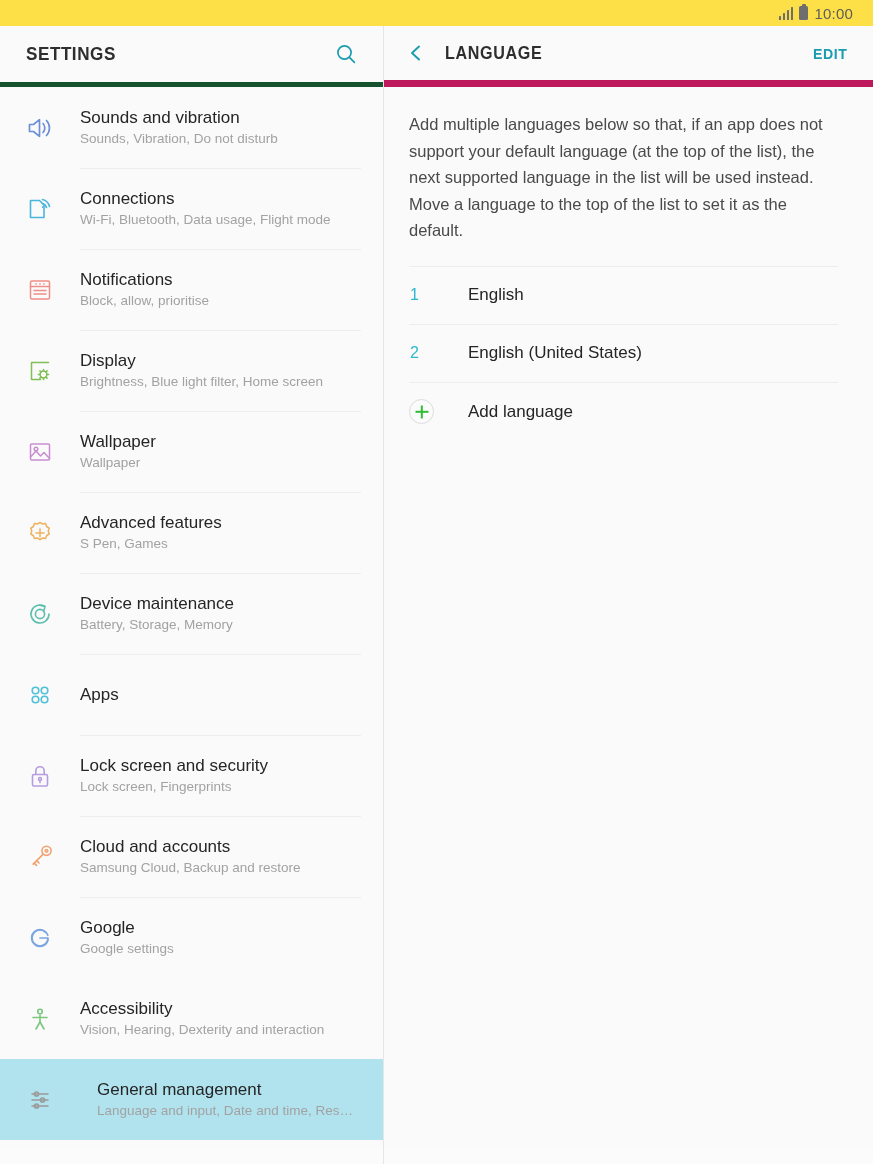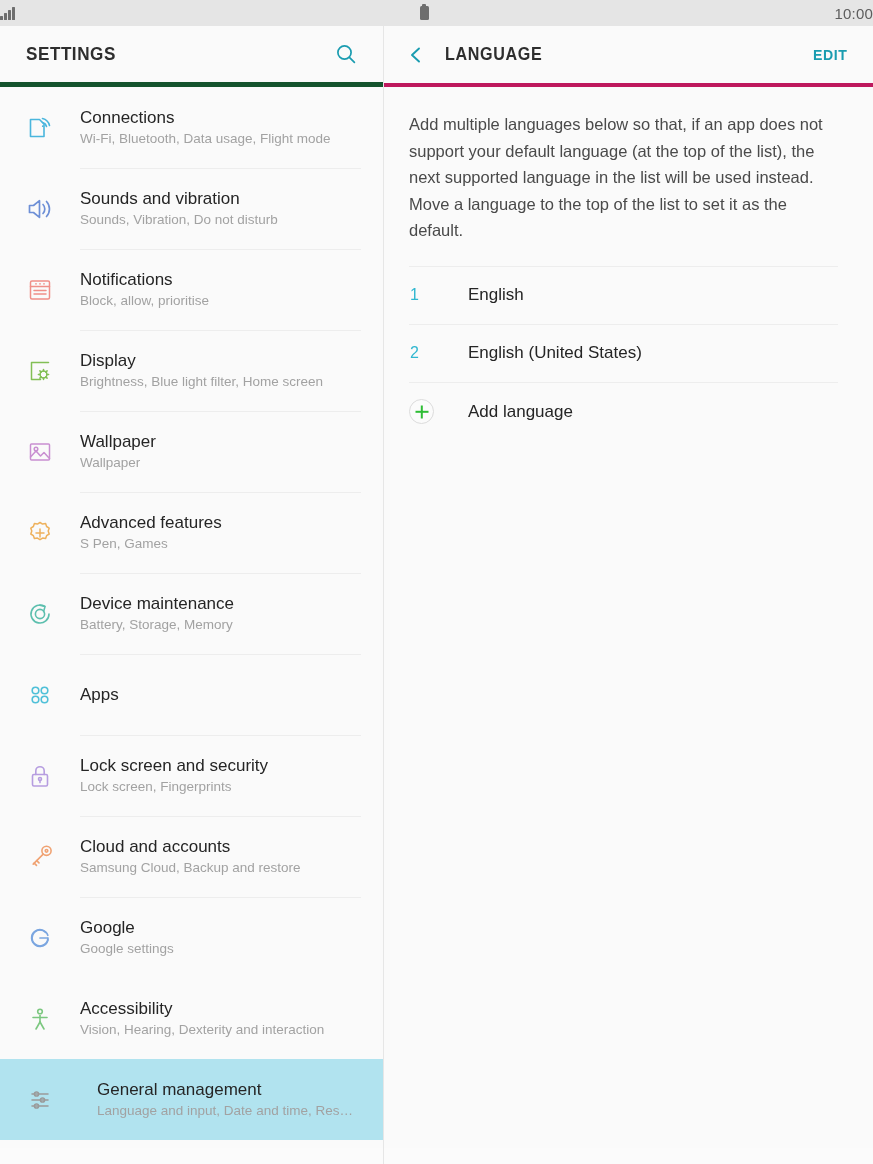--- a/index.html
+++ b/index.html
@@ -14,25 +14,25 @@
     width: 873px; height: 1164px;
     background: #fafafa;
     display: flex;
     flex-direction: column;
   }
 
   
   #status-bar {
     height: 26px;
     flex: 0 0 26px;
-    background: #e5e5e5;
-    display: flex;
-    align-items: center;
-    justify-content: space-between;
-    padding-right: 0;
+    background: #fde047;
+    display: flex;
+    align-items: center;
+    justify-content: flex-end;
+    padding-right: 20px;
     gap: 6px;
   }
   .status-icon { display: flex; align-items: flex-end; }
   .signal-bars { display: flex; align-items: flex-end; gap: 1.5px; height: 13px; }
   .signal-bars i { width: 2.5px; background: #6e6e6e; display: block; border-radius: 0.5px; }
   .signal-bars i:nth-child(1) { height: 4px; }
   .signal-bars i:nth-child(2) { height: 7px; }
   .signal-bars i:nth-child(3) { height: 10px; }
   .signal-bars i:nth-child(4) { height: 13px; }
   .battery {
@@ -151,21 +151,21 @@
     display: flex;
     flex-direction: column;
     min-height: 0;
   }
   #right-header {
     height: 61px;
     flex: 0 0 61px;
     display: flex;
     align-items: center;
     padding: 0 24px 0 14px;
-    border-bottom: 4px solid #be185d;
+    border-bottom: 7px solid #be185d;
   }
   #back-btn {
     width: 36px; height: 36px;
     display: flex; align-items: center; justify-content: center;
     cursor: pointer;
     flex: 0 0 36px;
   }
   #language-title {
     font-size: 17.5px;
     font-weight: bold;
@@ -273,44 +273,44 @@
           <svg width="24" height="24" viewBox="0 0 24 24" fill="none" stroke="#1a9cb0" stroke-width="1.7">
             <circle cx="10.5" cy="10.5" r="6.6"></circle>
             <line x1="15.4" y1="15.4" x2="20.4" y2="20.4" stroke-linecap="round"></line>
           </svg>
         </div>
       </div>
       <div id="settings-list">
           <div class="settings-item">
             <div class="row-divider"></div>
             <div class="item-icon">
+              <svg width="30" height="30" viewBox="0 0 30 30" fill="none" stroke="#6d8fd6" stroke-width="1.7" stroke-linecap="round" stroke-linejoin="round">
+                <path d="M4.5 11.5h4l6-4.8v16.6l-6-4.8h-4z"></path>
+                <path d="M18 10.5a6.5 6.5 0 0 1 0 9"></path>
+                <path d="M21.5 7.5a11 11 0 0 1 0 15"></path>
+              </svg>
+            </div>
+            <div class="item-text">
+              <div class="item-title">Sounds and vibration</div>
+              <div class="item-sub">Sounds, Vibration, Do not disturb</div>
+            </div>
+          </div>
+          <div class="settings-item">
+            <div class="row-divider"></div>
+            <div class="item-icon">
               <svg width="30" height="30" viewBox="0 0 30 30" fill="none" stroke="#4ab6dd" stroke-width="1.6" stroke-linecap="round" stroke-linejoin="round">
                 <path d="M5.5 6.5h9l4.5 4.5v12.5h-13.5z"></path>
                 <path d="M17.5 5.5a9.5 9.5 0 0 1 7 7"></path>
                 <path d="M17.5 9.5a5.6 5.6 0 0 1 4 4"></path>
                 <circle cx="17.8" cy="13.2" r="0.9" fill="#4ab6dd" stroke="none"></circle>
               </svg>
             </div>
             <div class="item-text">
               <div class="item-title">Connections</div>
               <div class="item-sub">Wi-Fi, Bluetooth, Data usage, Flight mode</div>
-            </div>
-          </div>
-          <div class="settings-item">
-            <div class="row-divider"></div>
-            <div class="item-icon">
-              <svg width="30" height="30" viewBox="0 0 30 30" fill="none" stroke="#6d8fd6" stroke-width="1.7" stroke-linecap="round" stroke-linejoin="round">
-                <path d="M4.5 11.5h4l6-4.8v16.6l-6-4.8h-4z"></path>
-                <path d="M18 10.5a6.5 6.5 0 0 1 0 9"></path>
-                <path d="M21.5 7.5a11 11 0 0 1 0 15"></path>
-              </svg>
-            </div>
-            <div class="item-text">
-              <div class="item-title">Sounds and vibration</div>
-              <div class="item-sub">Sounds, Vibration, Do not disturb</div>
             </div>
           </div>
           <div class="settings-item">
             <div class="row-divider"></div>
             <div class="item-icon">
               <svg width="30" height="30" viewBox="0 0 30 30" fill="none" stroke="#f08f88" stroke-width="1.5" stroke-linecap="round" stroke-linejoin="round">
                 <rect x="5.5" y="6" width="19" height="18" rx="1.5"></rect>
                 <line x1="5.5" y1="11.5" x2="24.5" y2="11.5"></line>
                 <line x1="9" y1="15.5" x2="21" y2="15.5"></line>
                 <line x1="9" y1="19" x2="21" y2="19"></line>

